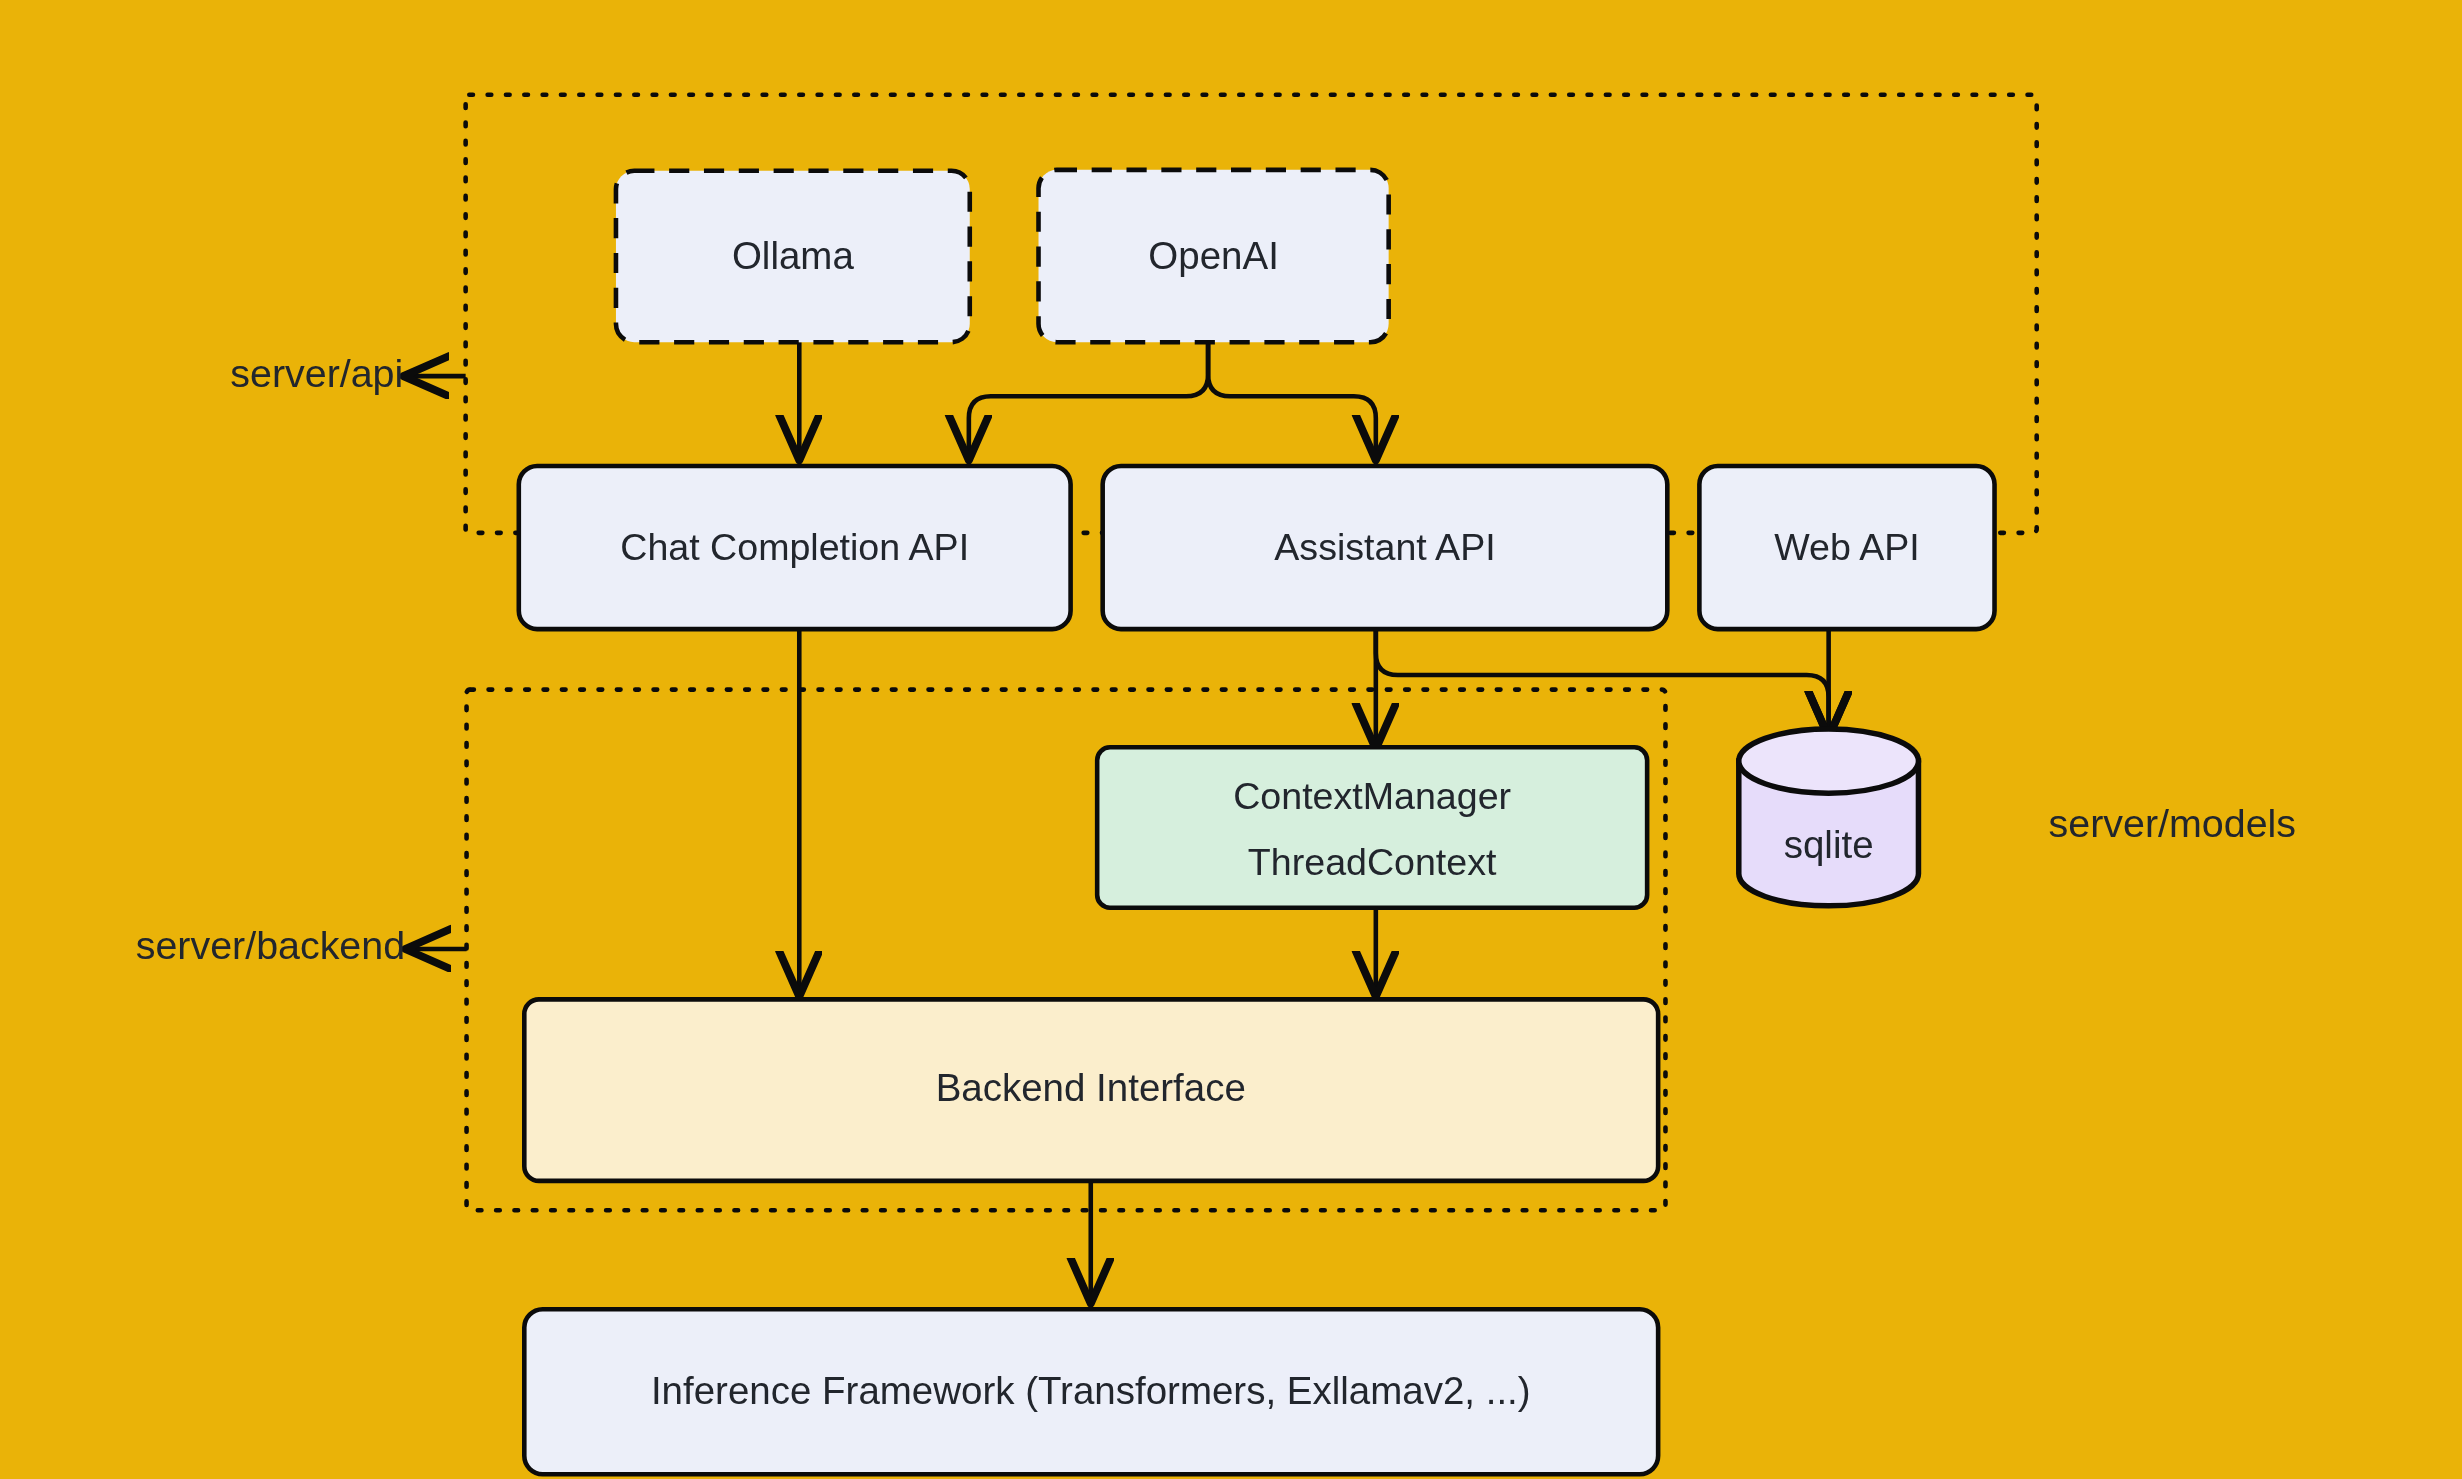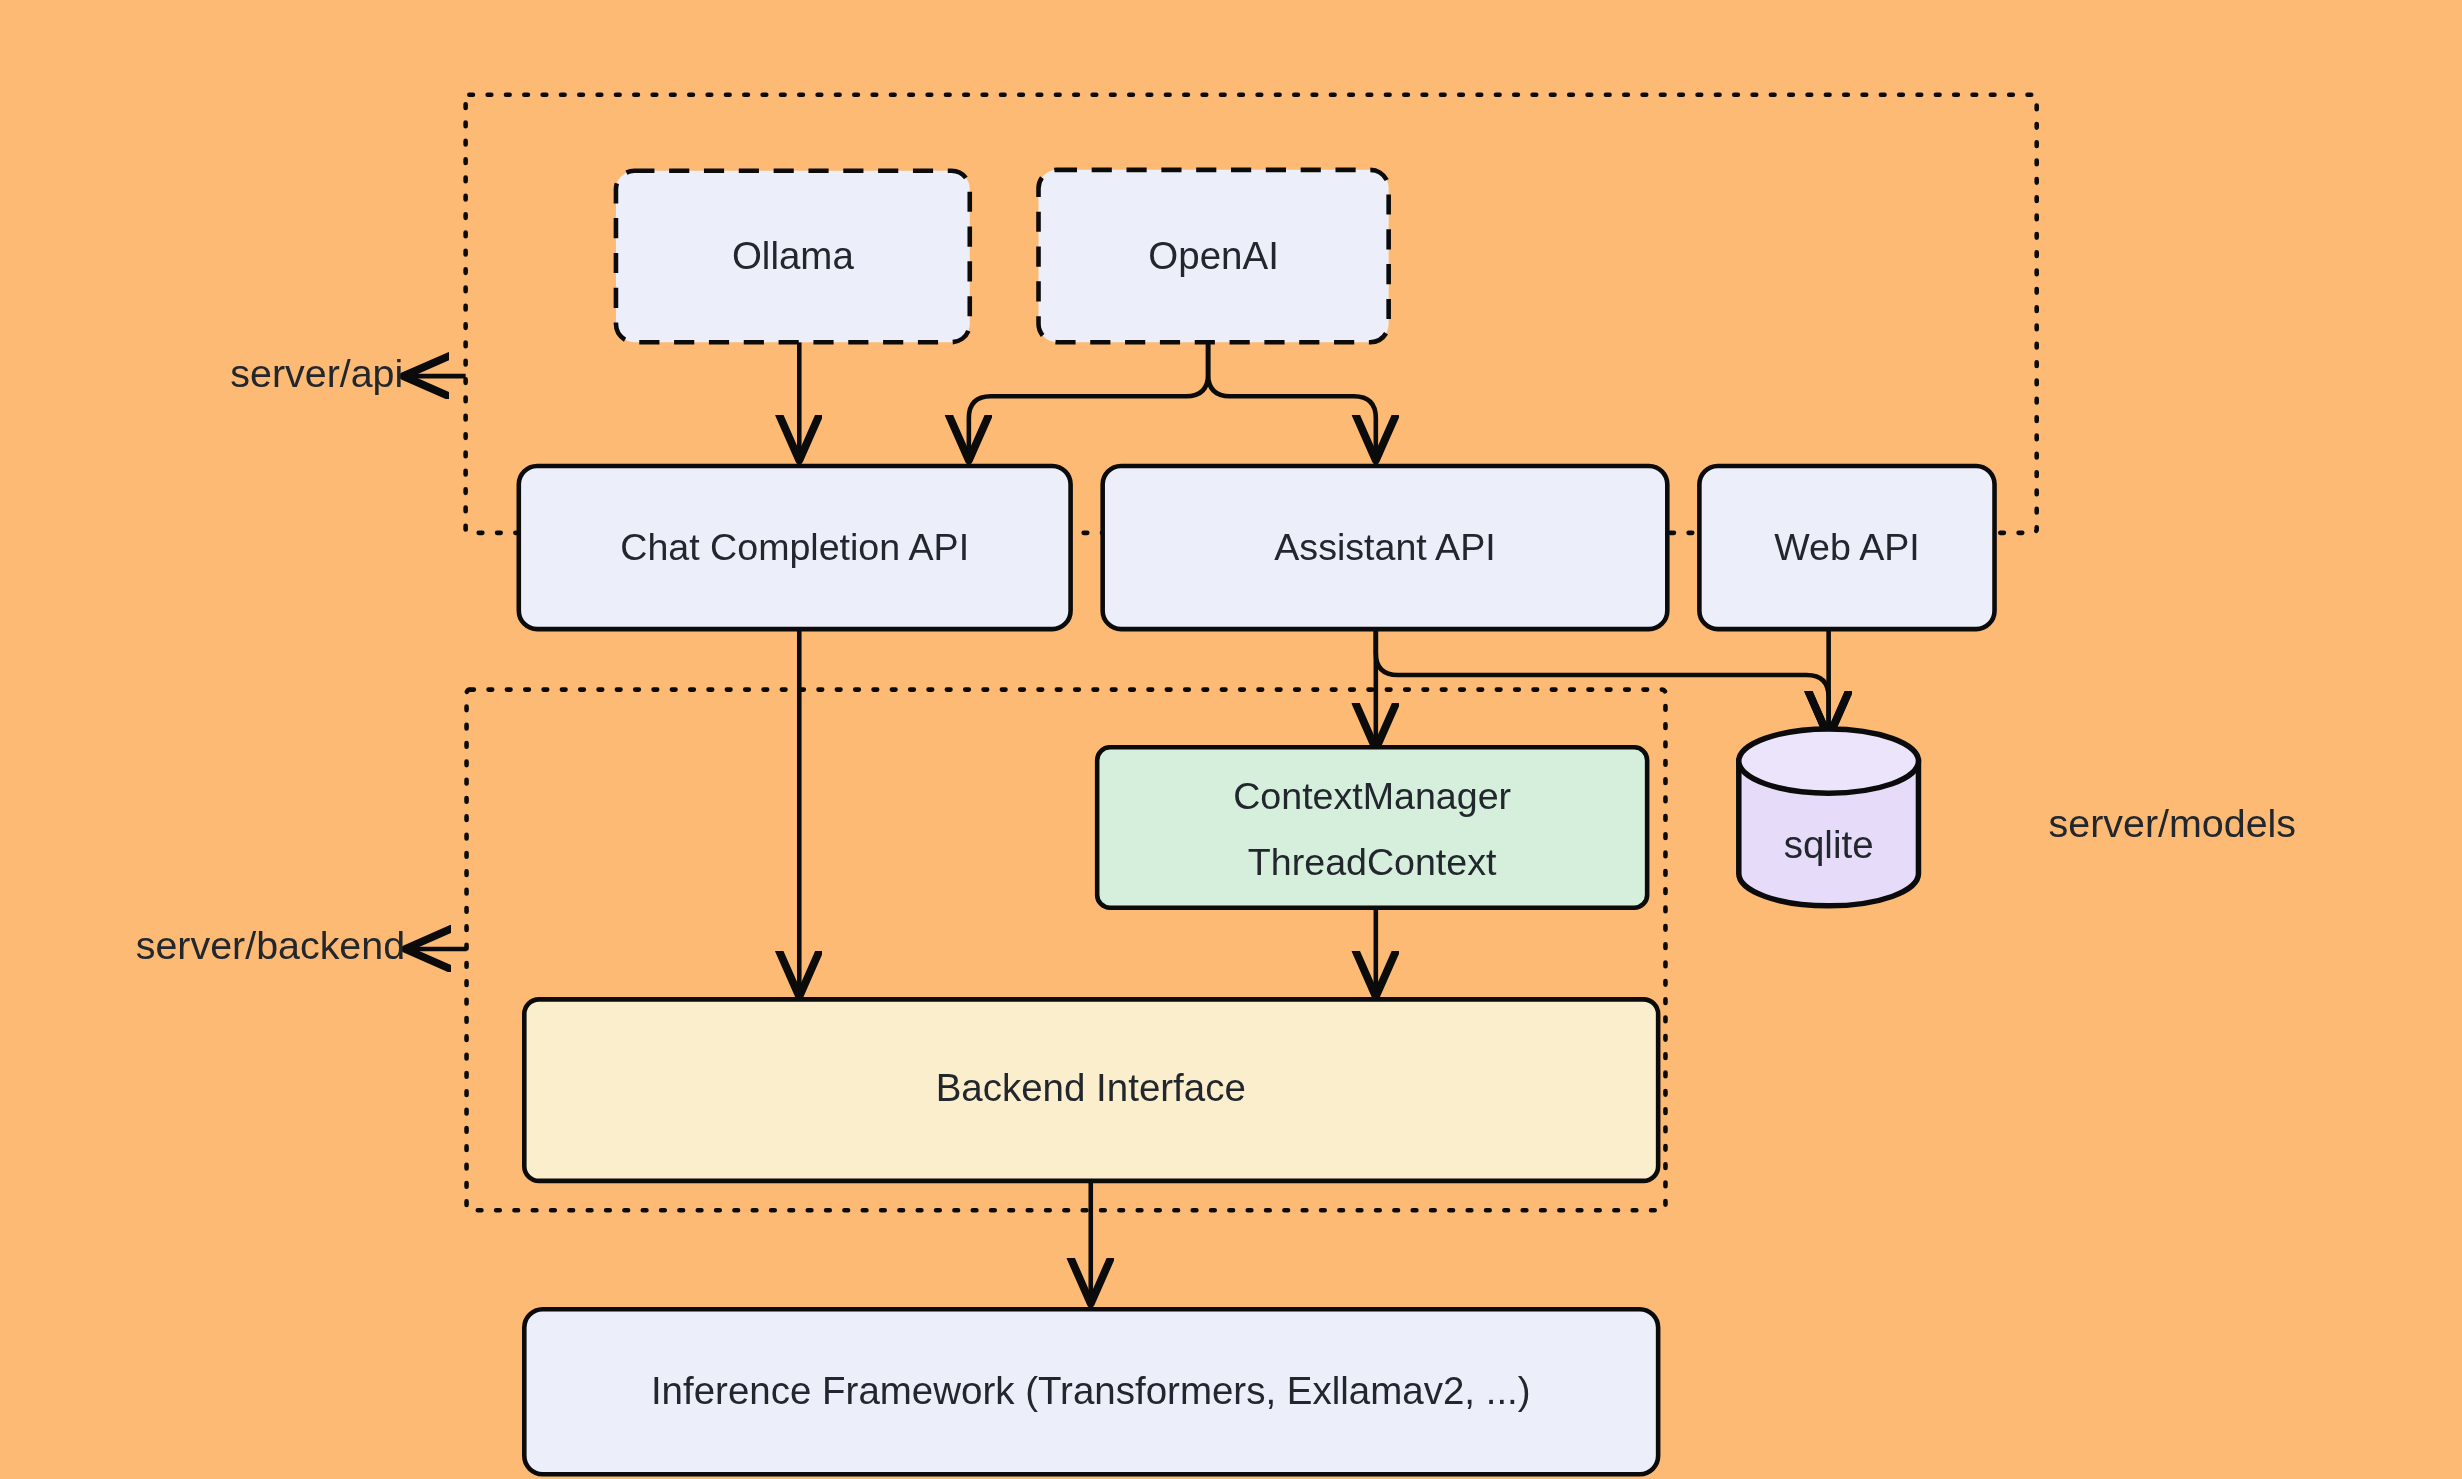--- a/index.html
+++ b/index.html
@@ -10,21 +10,21 @@
   body {
     width: 2462px;
     height: 1480px;
     font-family: "Liberation Sans", sans-serif;
     overflow: hidden;
   }
   #diagram-root {
     position: relative;
     width: 2462px;
     height: 1480px;
-    background: #fdba74;
+    background: #eab308;
   }
   svg.diagram-canvas {
     position: absolute;
     top: 0;
     left: 0;
     width: 2462px;
     height: 1480px;
   }
   .node-label {
     font-family: "Liberation Sans", sans-serif;

